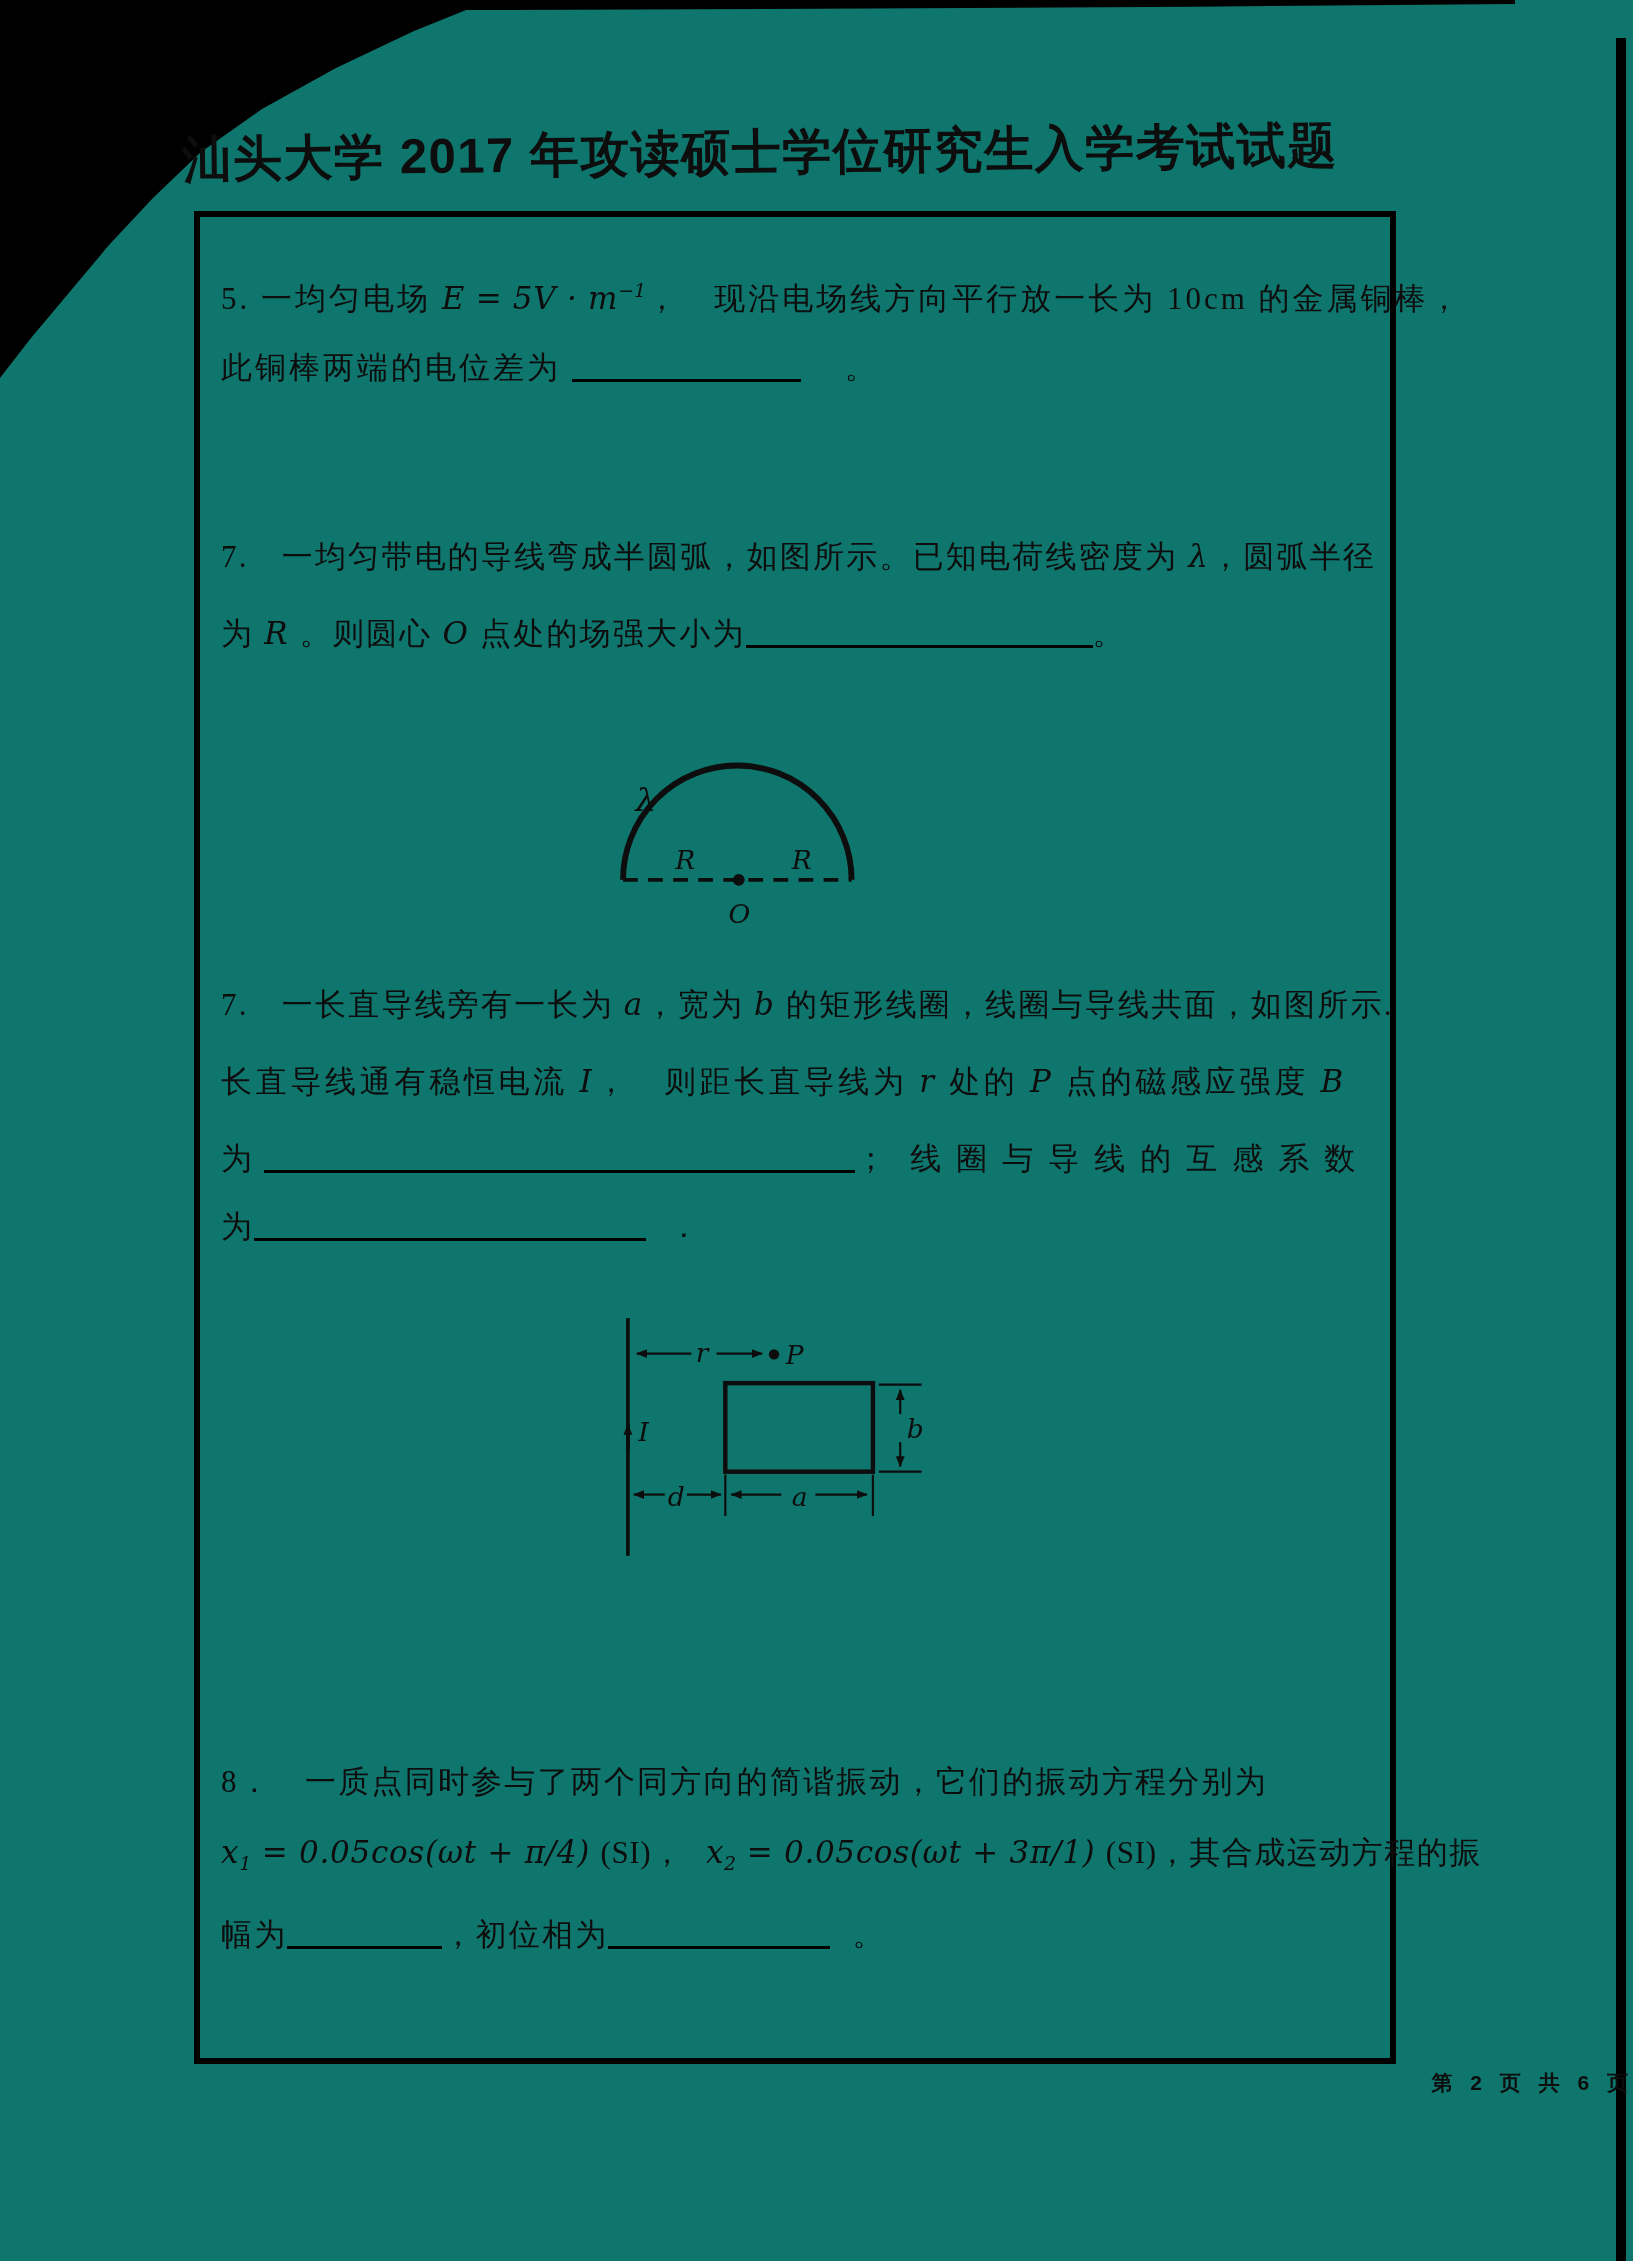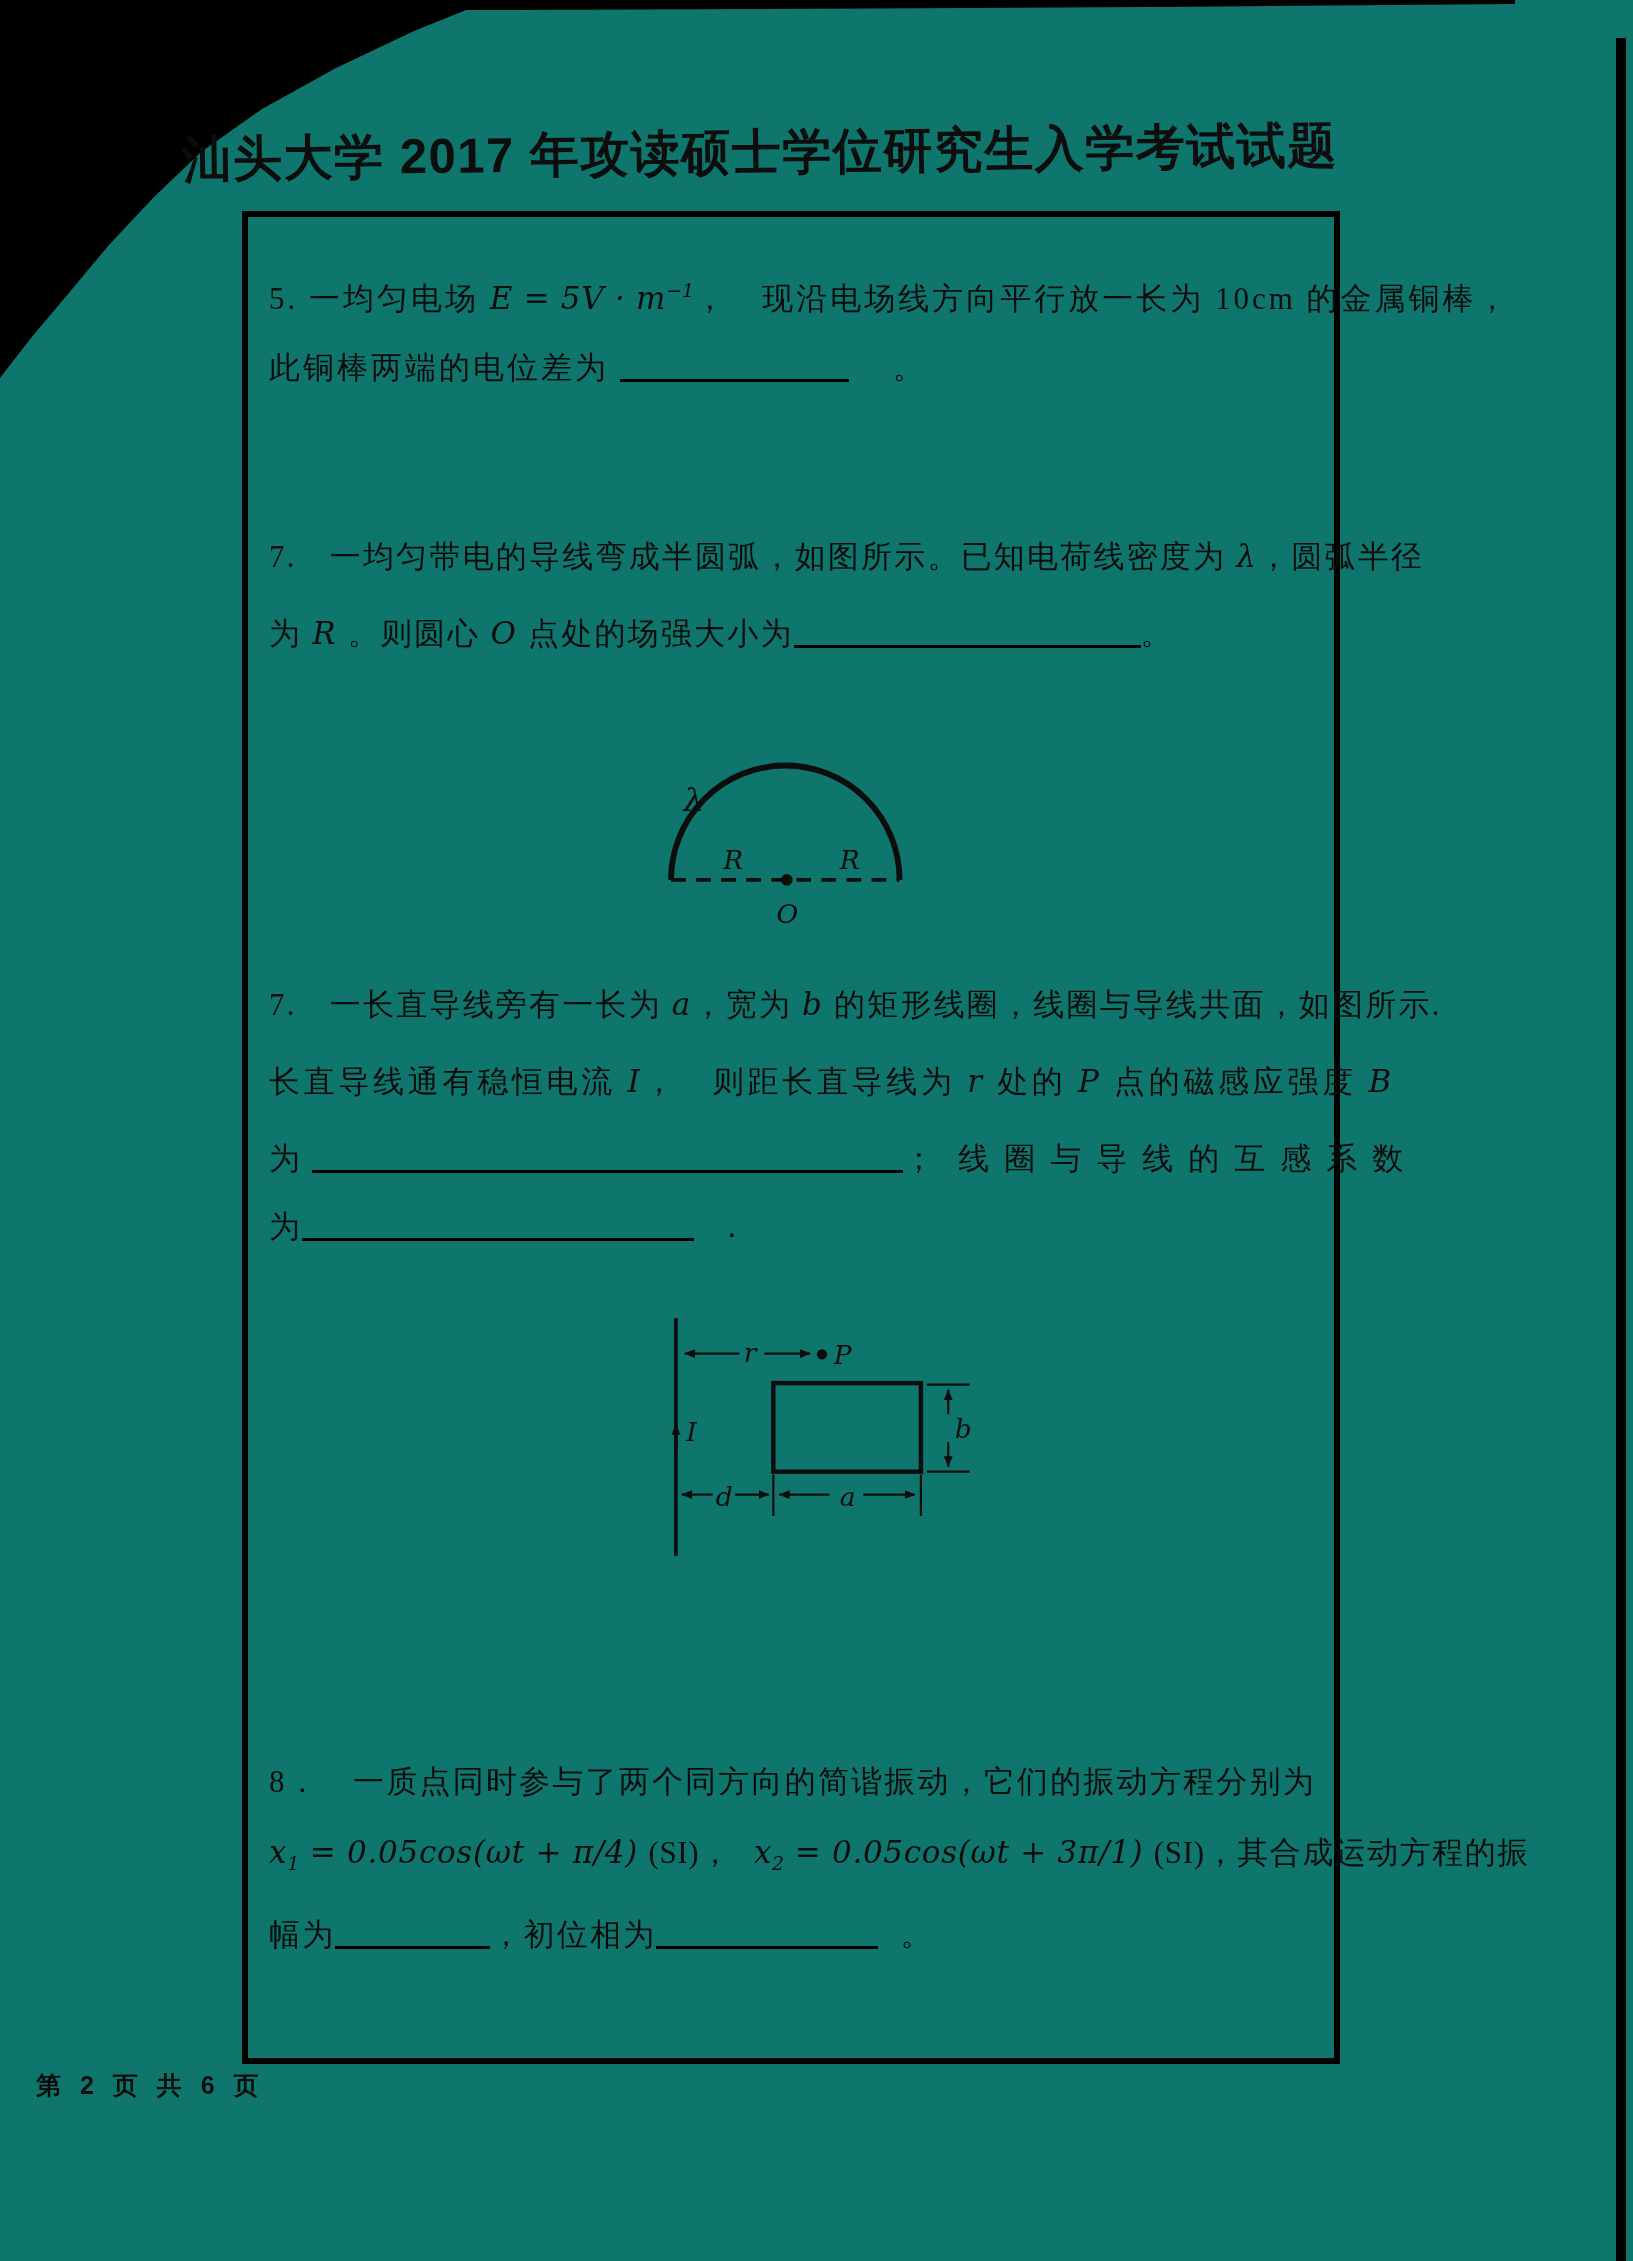--- a/index.html
+++ b/index.html
@@ -23,22 +23,22 @@
   }
   
   .title {
     position:absolute; left:183px; top:127px; width:1123px;
     font-family:"Liberation Sans","DejaVu Sans",sans-serif;
     font-weight:700; font-size:49px; letter-spacing:1.5px; white-space:nowrap;
     transform:rotate(-0.7deg); transform-origin:left bottom;
   }
   
   .qbox {
-    position:absolute; left:194px; top:211px; width:1098px; height:1853px;
-    border:6.7px solid #000; box-sizing:border-box;margin-left:48px;
+    position:absolute; left:194px; top:211px; width:1202px; height:1853px;
+    border:6.7px solid #000; box-sizing:border-box;
   }
   .line {
     position:absolute; left:21px; white-space:nowrap;
     font-size:31px; line-height:41px; letter-spacing:1.5px;
   }
   .it { font-style:italic; font-family:"DejaVu Serif","Liberation Serif",serif; }
   sup { font-size:19px; vertical-align:12px; letter-spacing:0; }
   sub { font-size:19px; vertical-align:-7.4px; letter-spacing:0; }
   .blank { display:inline-block; border-bottom:3.7px solid #000; height:30px; vertical-align:-4.4px; }
   .w310 { width:229px; } .w470 { width:347px; } .w800 { width:591px; }
@@ -51,23 +51,23 @@
   .fig svg text {
     font-family:"DejaVu Serif","Liberation Serif",serif;
     font-style:italic; font-size:36px; fill:#0d0d0d;
   }
   .fig svg .lam { font-size:44px; }
   .formula { font-style:italic; font-family:"DejaVu Serif","Liberation Serif",serif; letter-spacing:0.7px; }
   .si { font-style:normal; letter-spacing:0.7px; margin-left:10.3px; }
   .fsep { margin-right:22px; }
   
   .footer {
-    position:absolute; left:0; right:0; top:2069px; text-align:left;
+    position:absolute; left:0; right:0; top:2069px; text-align:right;
     font-family:"Liberation Sans","DejaVu Sans",sans-serif;
-    font-weight:700; font-size:25px; letter-spacing:6px;padding-left:36px;
+    font-weight:700; font-size:21px; letter-spacing:6px;
   }
 </style>
 </head>
 <body>
 
 <div class="page">
 
   <div class="scan-corner"></div>
   <div class="scan-topstrip"></div>
   <div class="scan-rightbar"></div>

